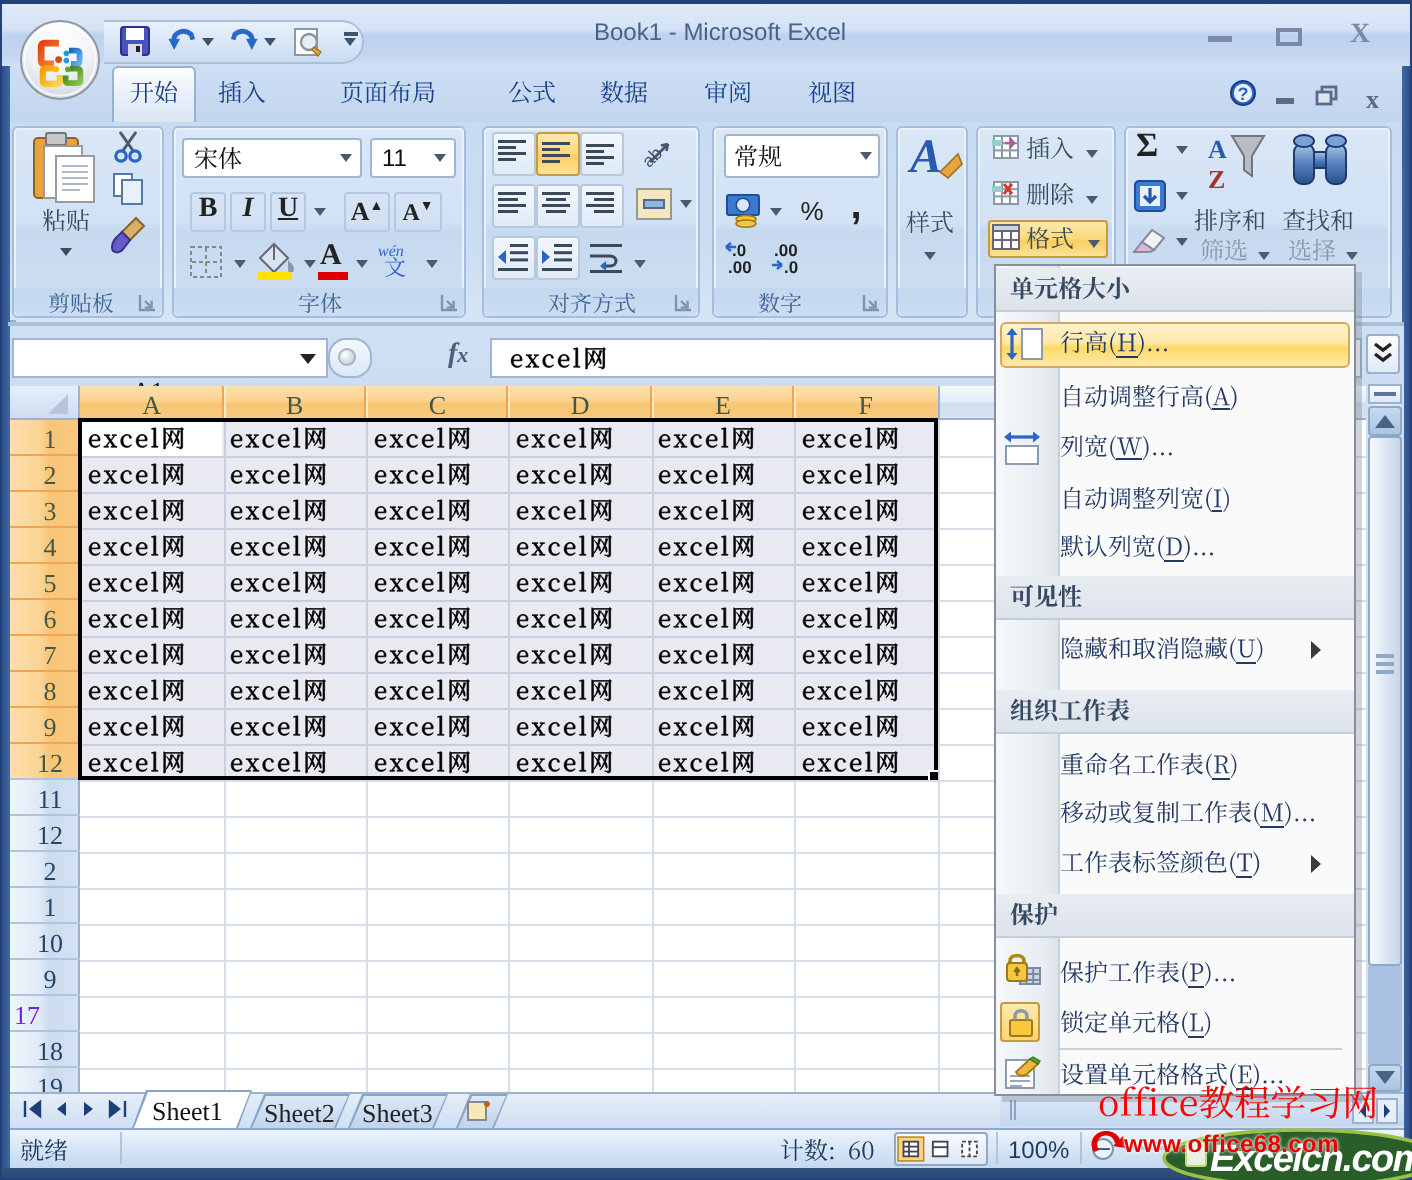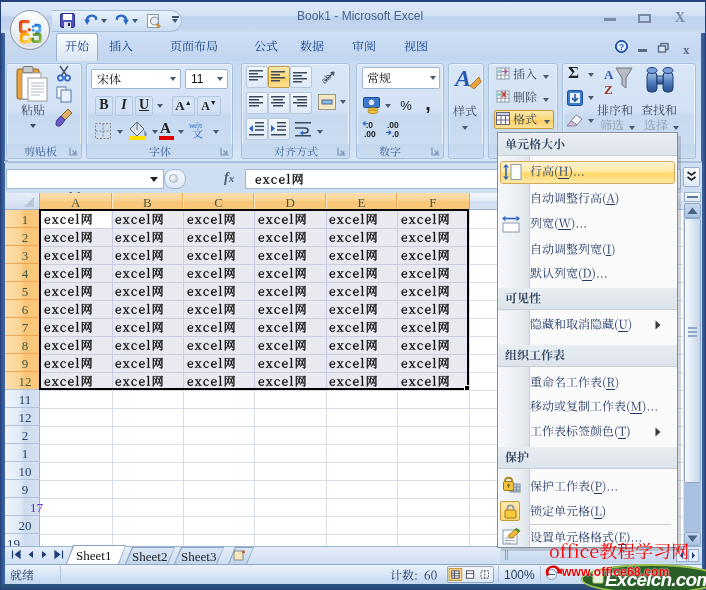--- a/index.html
+++ b/index.html
@@ -496,25 +496,25 @@
 <div class="ab ls" style="left:7px;top:410px;width:36px;text-align:center;font-size:13px;color:#26436b">12</div>
 <div class="ab" style="left:5px;top:407px;width:35px;height:1px;background:#b2c3dc"></div>
 <div class="ab ls" style="left:7px;top:428px;width:36px;text-align:center;font-size:13px;color:#26436b">2</div>
 <div class="ab" style="left:5px;top:425px;width:35px;height:1px;background:#b2c3dc"></div>
 <div class="ab ls" style="left:7px;top:446px;width:36px;text-align:center;font-size:13px;color:#26436b">1</div>
 <div class="ab" style="left:5px;top:443px;width:35px;height:1px;background:#b2c3dc"></div>
 <div class="ab ls" style="left:7px;top:464px;width:36px;text-align:center;font-size:13px;color:#26436b">10</div>
 <div class="ab" style="left:5px;top:461px;width:35px;height:1px;background:#b2c3dc"></div>
 <div class="ab ls" style="left:7px;top:482px;width:36px;text-align:center;font-size:13px;color:#26436b">9</div>
 <div class="ab" style="left:5px;top:479px;width:35px;height:1px;background:#b2c3dc"></div>
-<div class="ab ls" style="left:7px;top:500px;width:36px;text-align:right;font-size:13px;color:#6d28d9">17</div>
+<div class="ab ls" style="left:7px;top:500px;width:36px;text-align:left;font-size:13px;color:#6d28d9">17</div>
 <div class="ab" style="left:5px;top:497px;width:35px;height:1px;background:#b2c3dc"></div>
-<div class="ab ls" style="left:7px;top:518px;width:36px;text-align:center;font-size:13px;color:#26436b">20</div>
+<div class="ab ls" style="left:7px;top:518px;width:36px;text-align:center;font-size:13px;color:#26436b">18</div>
 <div class="ab" style="left:5px;top:515px;width:35px;height:1px;background:#b2c3dc"></div>
-<div class="ab ls" style="left:7px;top:536px;width:36px;font-size:13px;color:#26436b">19</div>
+<div class="ab ls" style="left:7px;top:536px;width:36px;text-align:center;font-size:13px;color:#26436b">19</div>
 <div class="ab" style="left:5px;top:533px;width:35px;height:1px;background:#b2c3dc"></div>
 <div class="ab" style="left:111.6px;top:210px;width:1px;height:336px;background:#d7dee9"></div>
 <div class="ab" style="left:183px;top:210px;width:1px;height:336px;background:#d7dee9"></div>
 <div class="ab" style="left:254.4px;top:210px;width:1px;height:336px;background:#d7dee9"></div>
 <div class="ab" style="left:325.8px;top:210px;width:1px;height:336px;background:#d7dee9"></div>
 <div class="ab" style="left:397.2px;top:210px;width:1px;height:336px;background:#d7dee9"></div>
 <div class="ab" style="left:468.6px;top:210px;width:1px;height:336px;background:#d7dee9"></div>
 <div class="ab" style="left:540px;top:210px;width:1px;height:336px;background:#d7dee9"></div>
 <div class="ab" style="left:611.4px;top:210px;width:1px;height:336px;background:#d7dee9"></div>
 <div class="ab" style="left:40px;top:228px;width:643px;height:1px;background:#d7dee9"></div>

